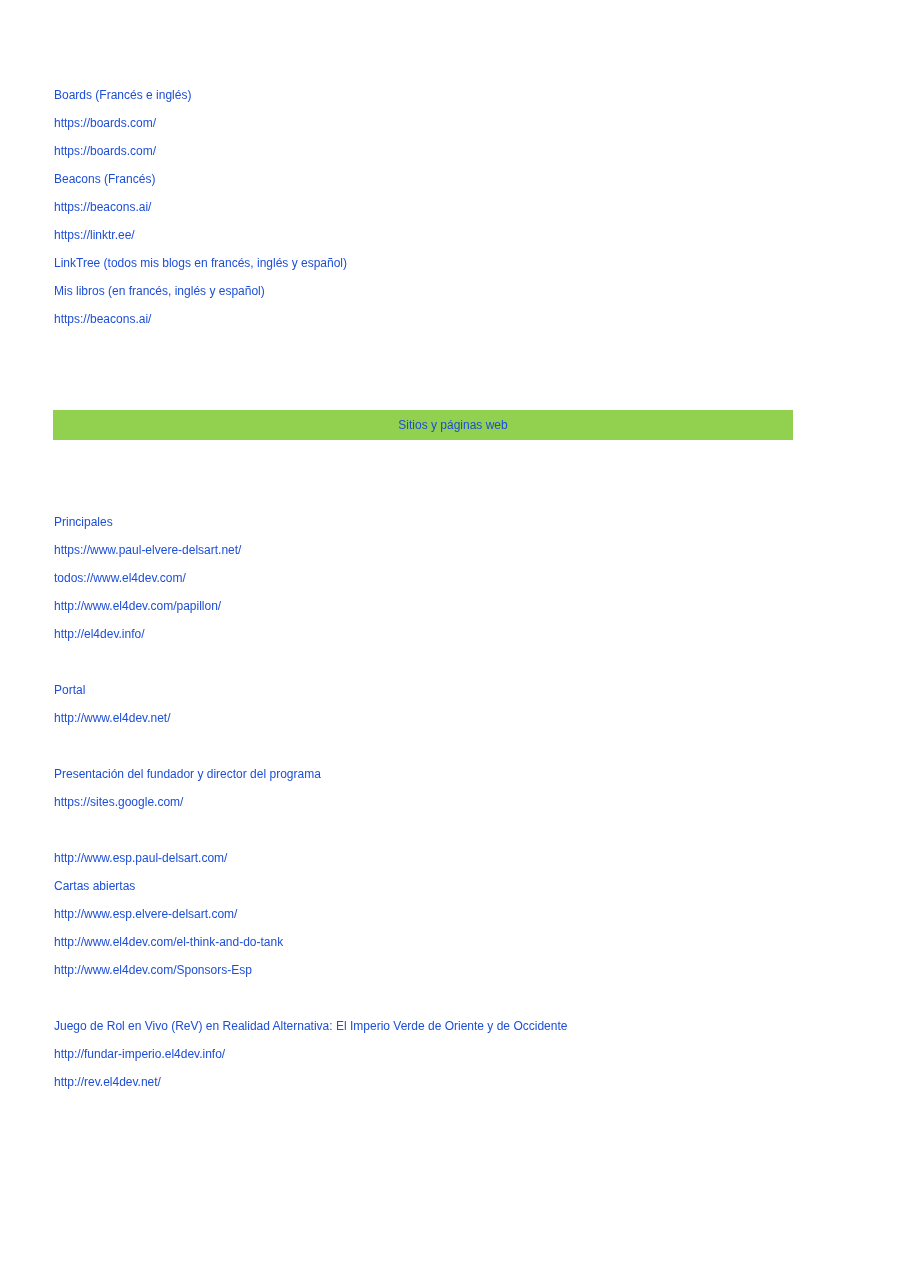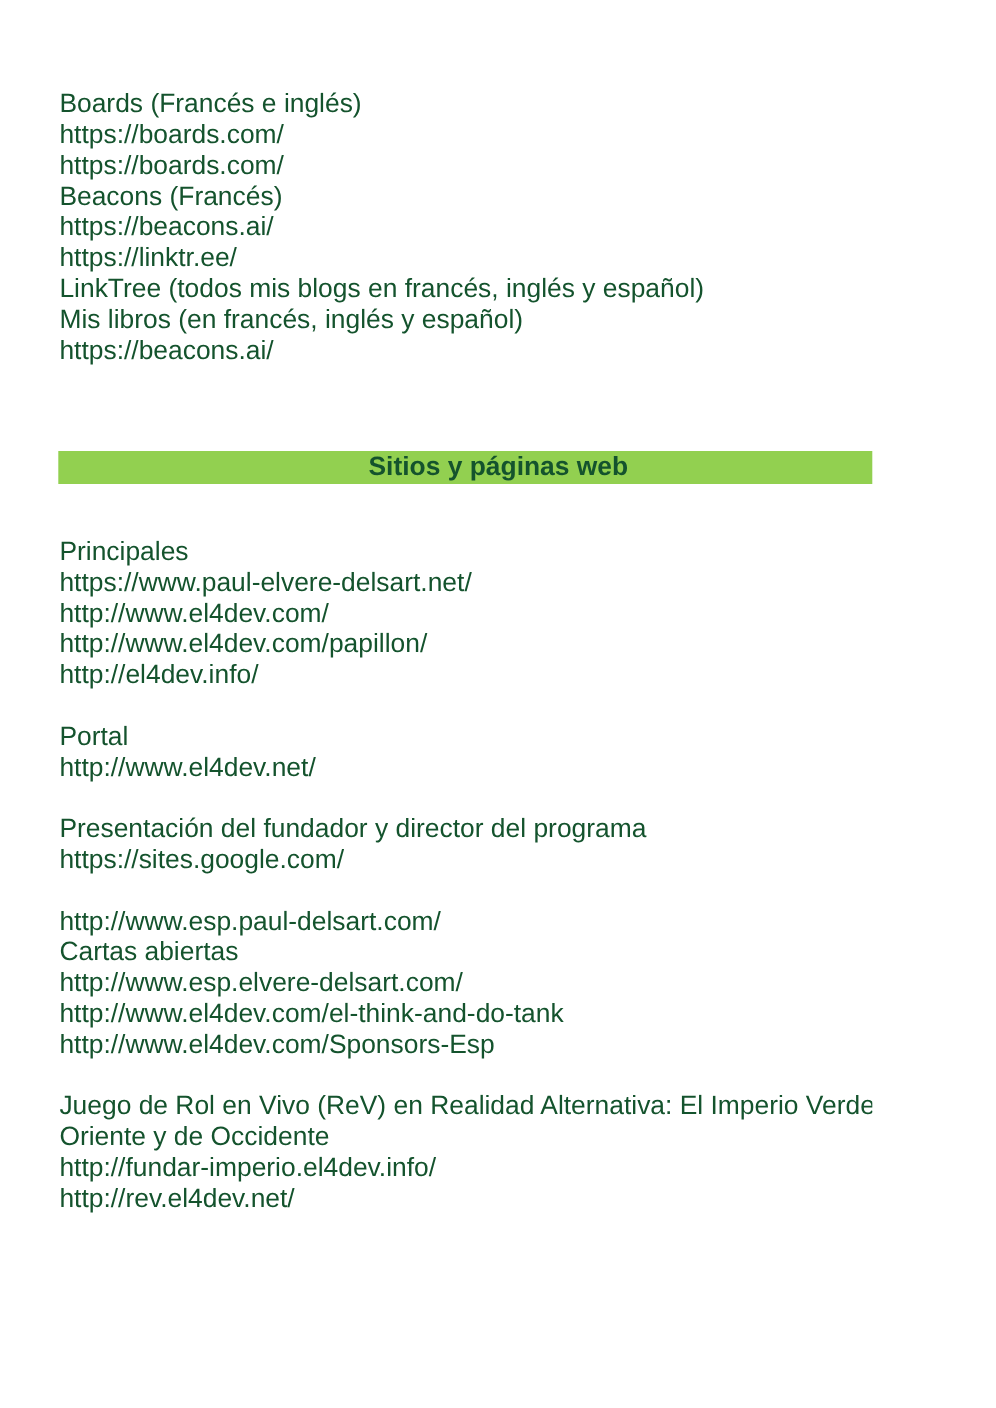--- a/index.html
+++ b/index.html
@@ -6,53 +6,54 @@
     margin: 0;
     padding: 0;
     background: #ffffff;
   }
   .page {
     position: relative;
     width: 793px;
     height: 1280px;
     background: #ffffff;
     font-family: "Liberation Sans", sans-serif;
-    font-size: 24px;
+    font-size: 12px;
     line-height: 28px;
-    color: #14532d;
+    color: #1d4ed8;
     overflow: hidden;
   }
   .top-block {
     position: absolute;
     left: 54px;
     top: 81px;
     width: 800px;
   }
   .line {
     height: 28px;
     white-space: nowrap;
   }
   .banner {
     position: absolute;
     left: 53px;
     top: 410px;
     width: 800px;
     height: 30px;
     line-height: 30px;
     text-align: center;
-    font-weight: bold;
+    font-weight: normal;
   }
   .sections {
     position: absolute;
     left: 54px;
     top: 488px;
     width: 800px;
   }
   .section {
     margin-bottom: 28px;
+    margin-top: 20px;
   }
   .section-title {
     white-space: normal;
   }
 </style>
 </head>
 <body>
 
 <div class="page">
 
@@ -68,21 +69,21 @@
     <div class="line">https://beacons.ai/</div>
   </div>
 
   <div class="banner" style="background-color: rgb(146, 208, 80);">Sitios y páginas web</div>
 
   <div class="sections">
 
     <div class="section">
       <div class="line section-title">Principales</div>
       <div class="line">https://www.paul-elvere-delsart.net/</div>
-      <div class="line">http://www.el4dev.com/</div>
+      <div class="line">todos://www.el4dev.com/</div>
       <div class="line">http://www.el4dev.com/papillon/</div>
       <div class="line">http://el4dev.info/</div>
     </div>
 
     <div class="section">
       <div class="line section-title">Portal</div>
       <div class="line">http://www.el4dev.net/</div>
     </div>
 
     <div class="section">

